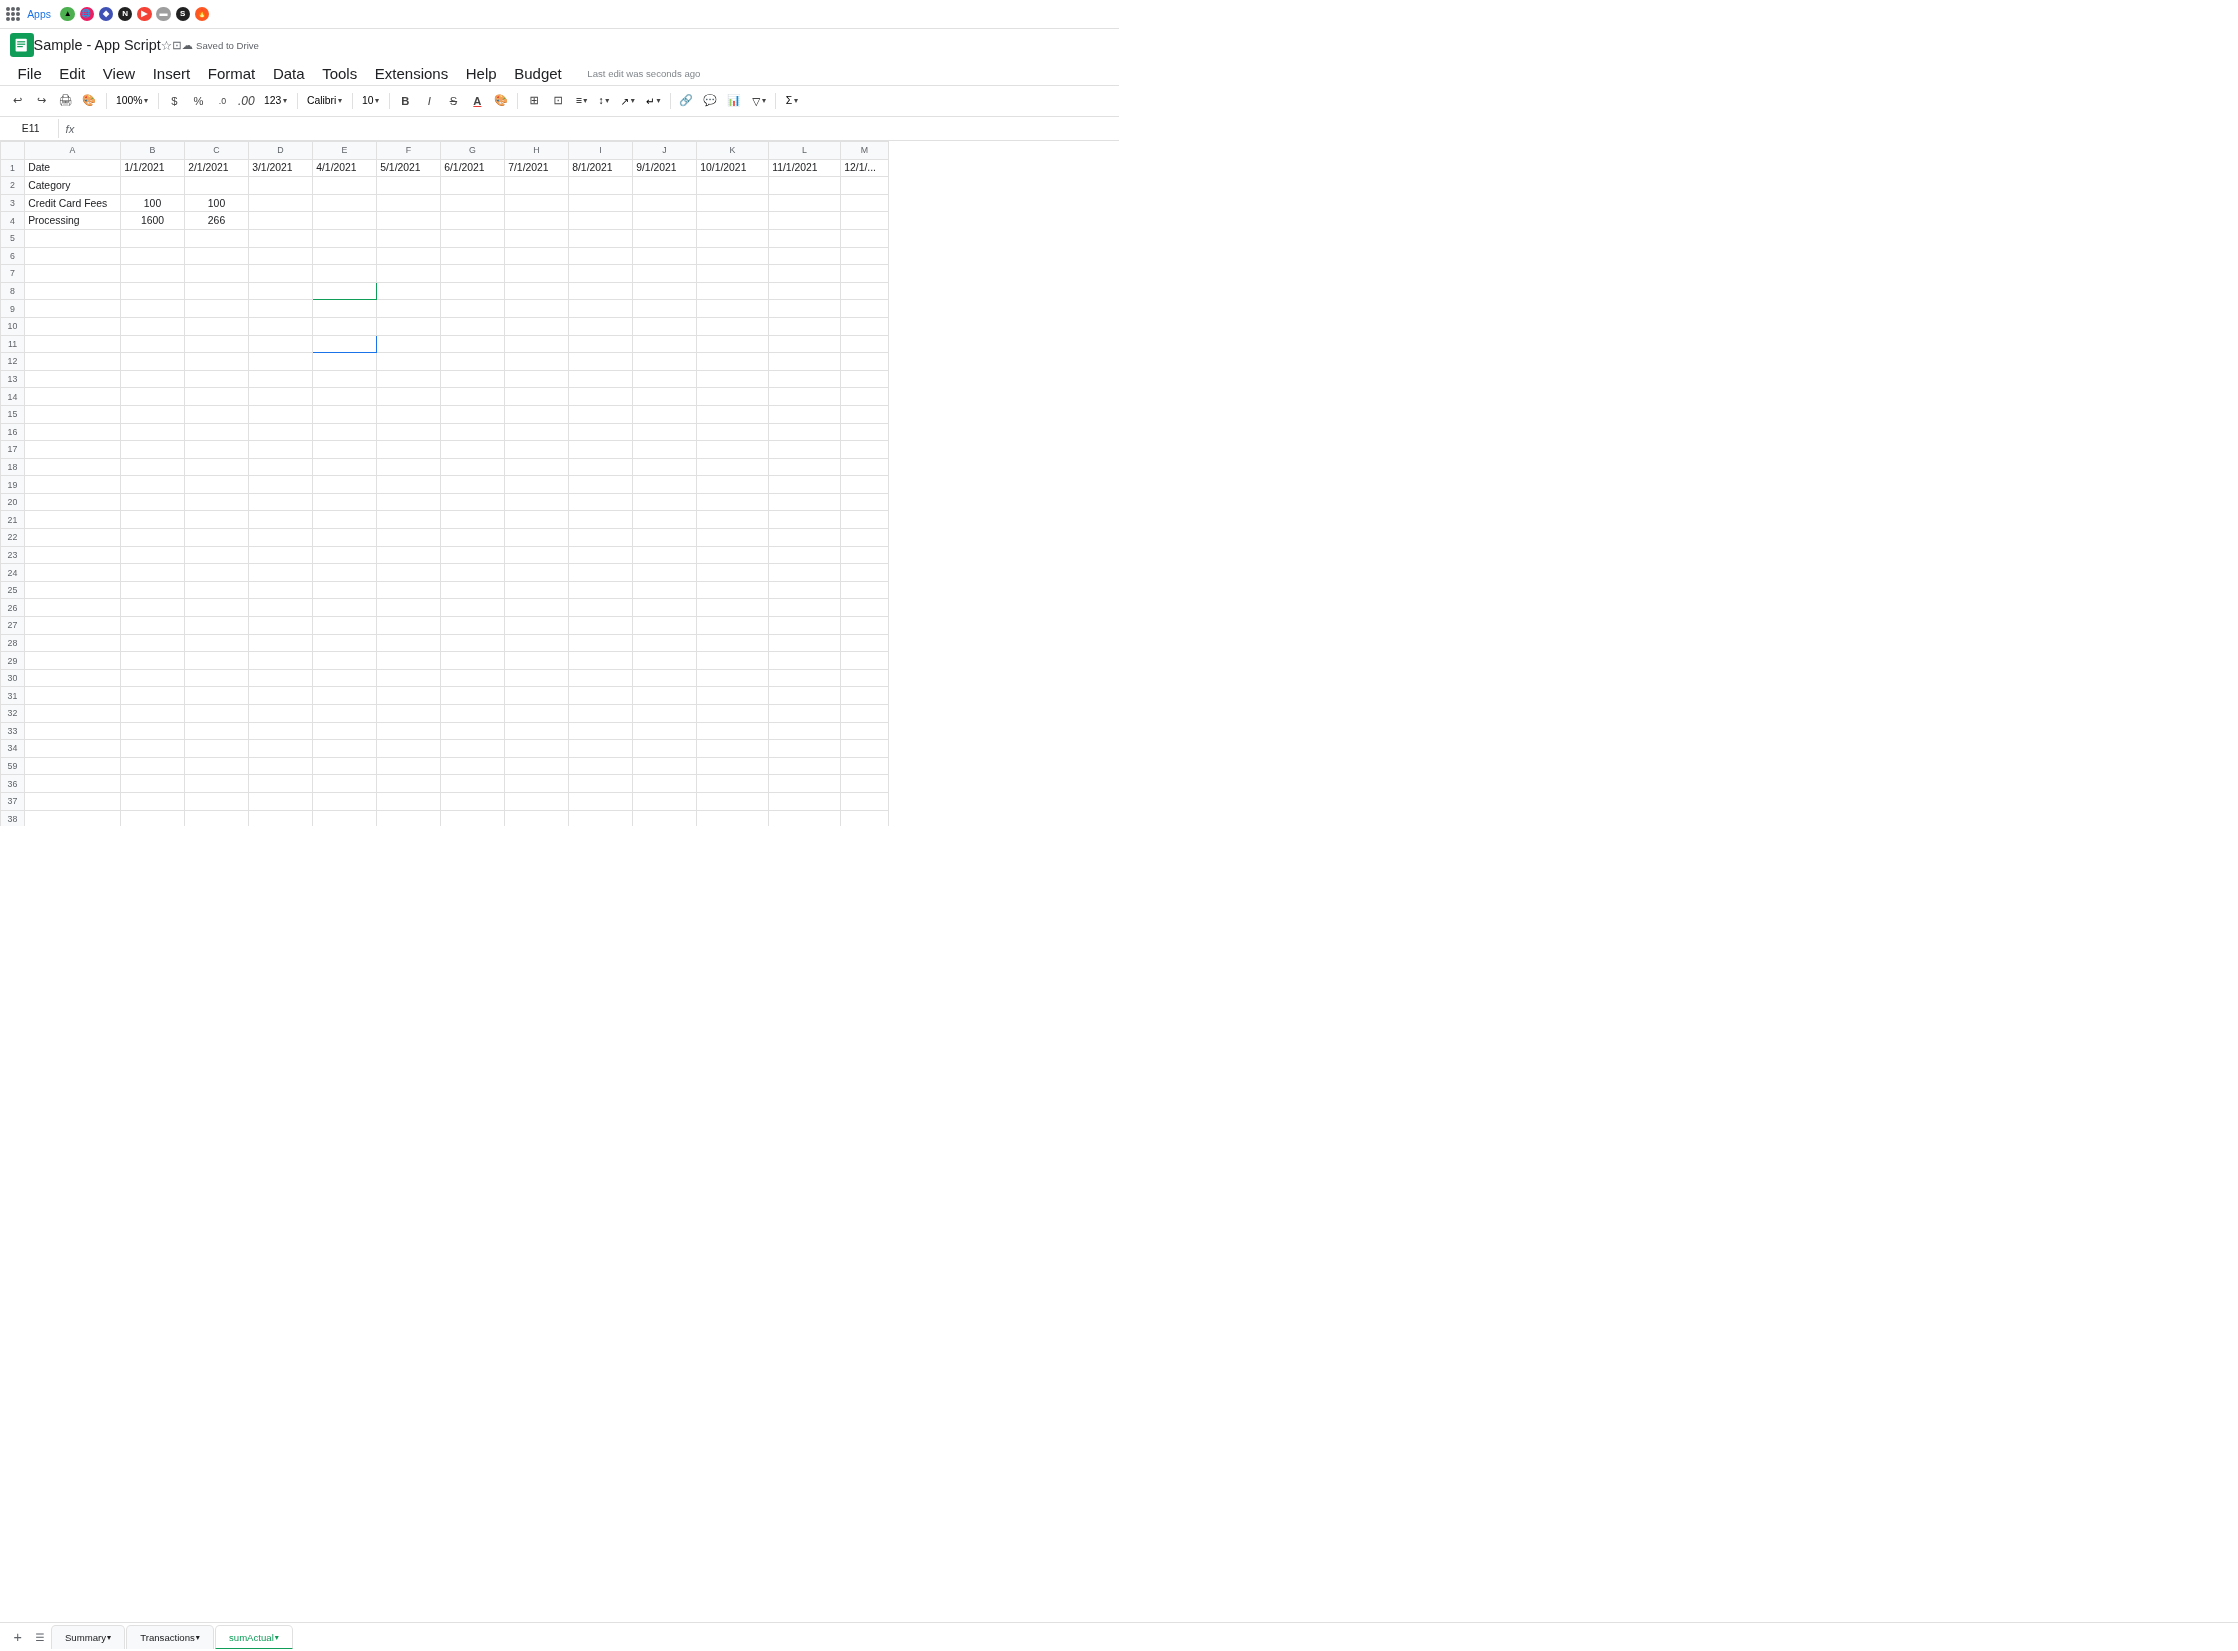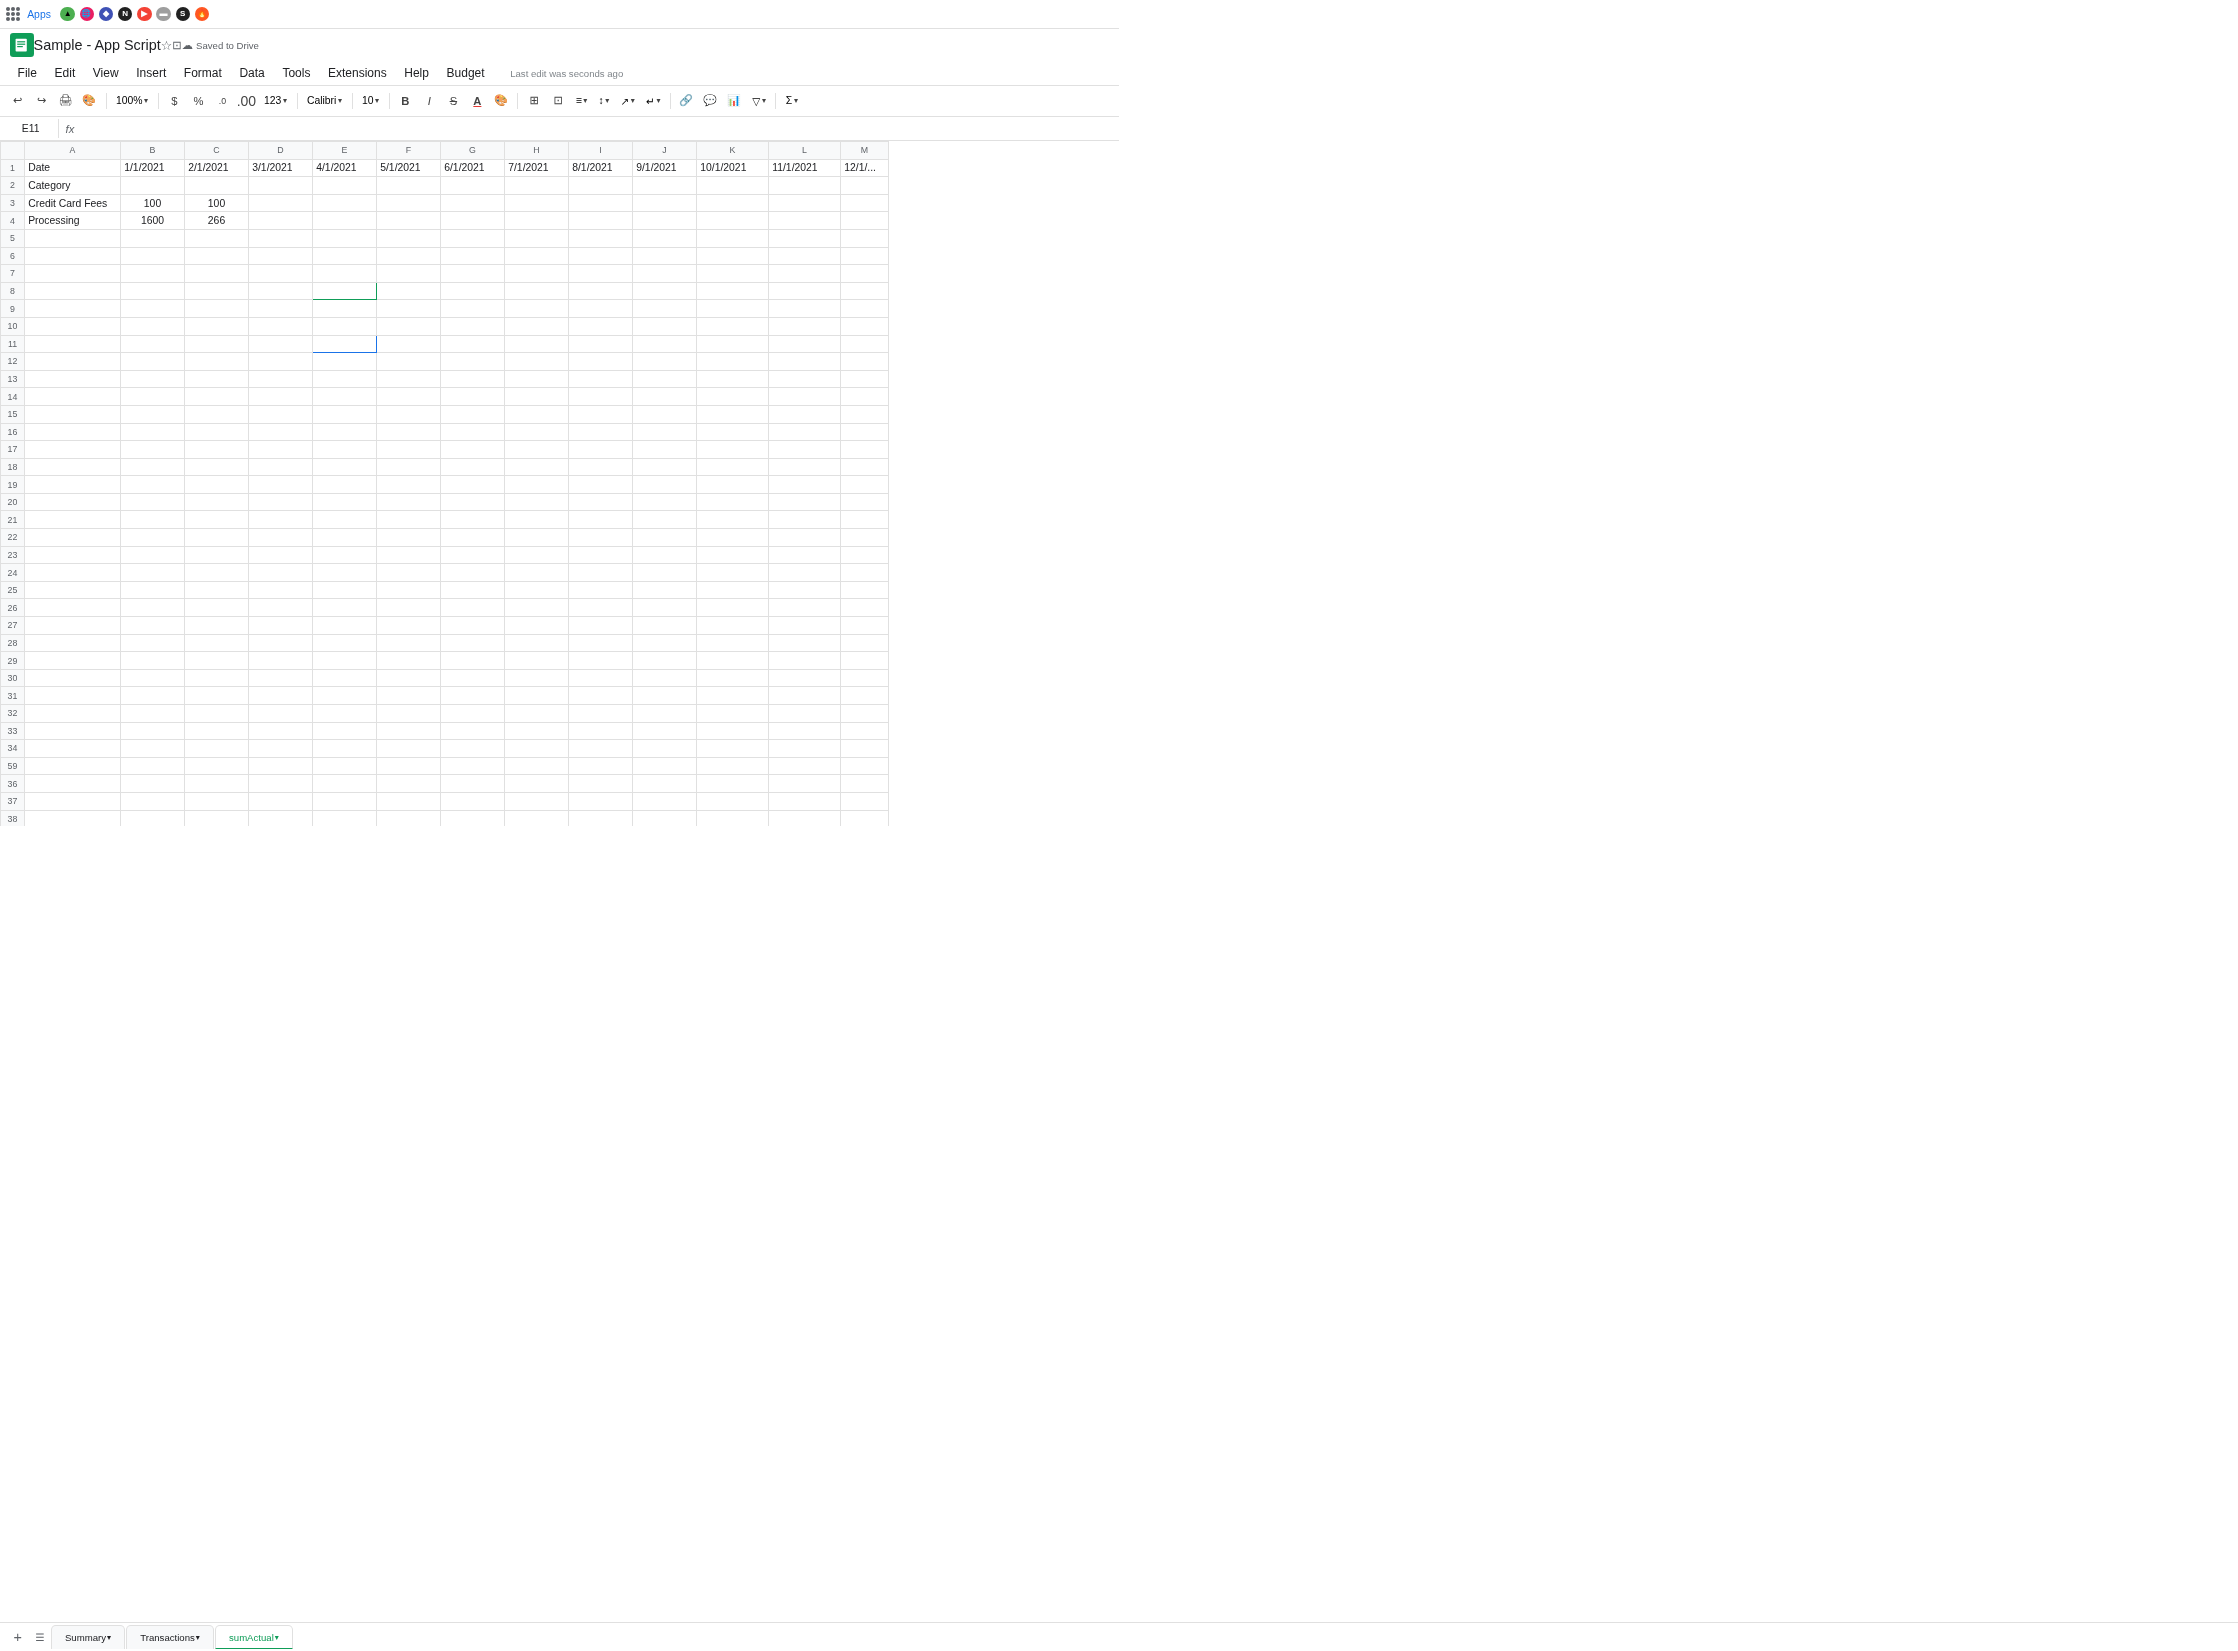--- a/index.html
+++ b/index.html
@@ -53,21 +53,21 @@
     
     #menu-bar {
       display: flex;
       align-items: center;
       height: 24px;
       padding: 0 9.6px;
       gap: 1.6px;
     }
     .menu-item {
       padding: 3.2px 8px;
-      font-size: 12px;
+      font-size: 15px;
       color: #202124;
       cursor: pointer;
       border-radius: 3.2px;
     }
     .last-edit { font-size: 9.6px; color: #80868b; margin-left: 16px; }
 
     
     #toolbar {
       display: flex;
       align-items: center;
@@ -322,21 +322,21 @@
   <button class="toolbar-btn">🎨</button>
   <div class="toolbar-separator"></div>
   <div class="toolbar-dropdown">
     <span>100%</span>
     <span class="chevron">▾</span>
   </div>
   <div class="toolbar-separator"></div>
   <button class="toolbar-btn">$</button>
   <button class="toolbar-btn">%</button>
   <button class="toolbar-btn" style="font-size:8.8px;">.0</button>
-  <button class="toolbar-btn" style="font-size:14px;">.00</button>
+  <button class="toolbar-btn" style="font-size:12px;font-style:italic;">.00</button>
   <div class="toolbar-dropdown">
     <span>123</span>
     <span class="chevron">▾</span>
   </div>
   <div class="toolbar-separator"></div>
   <div class="toolbar-dropdown">
     <span>Calibri</span>
     <span class="chevron">▾</span>
   </div>
   <div class="toolbar-separator"></div>

